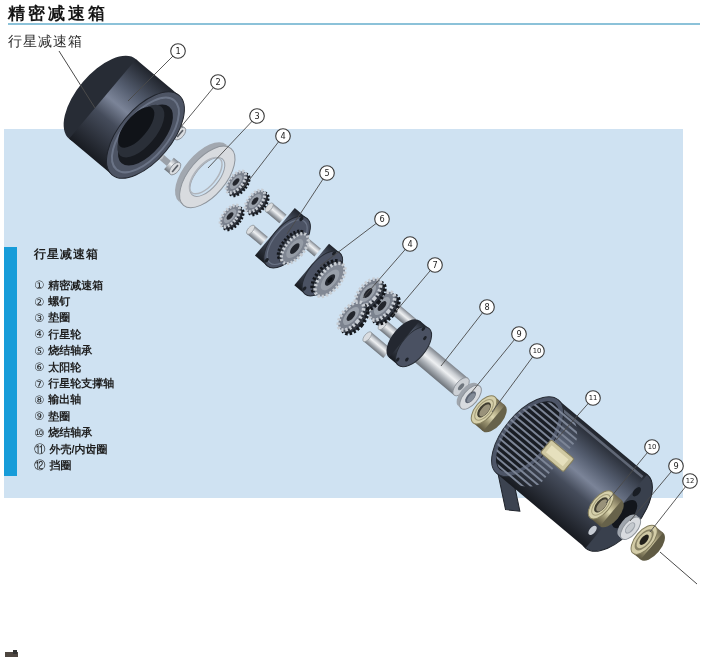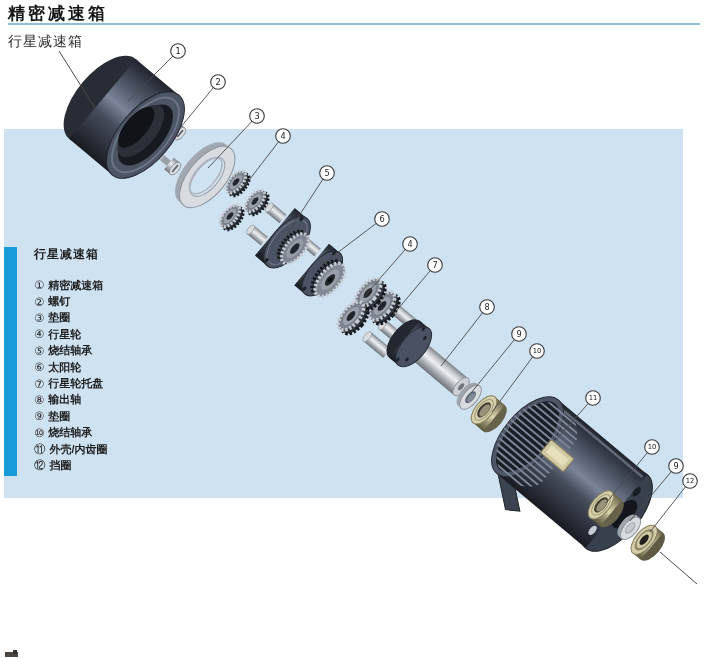--- a/index.html
+++ b/index.html
@@ -52,21 +52,21 @@
         <div class="legend-item">
           <span class="num">⑤</span>
           <span class="lab">烧结轴承</span>
         </div>
         <div class="legend-item">
           <span class="num">⑥</span>
           <span class="lab">太阳轮</span>
         </div>
         <div class="legend-item">
           <span class="num">⑦</span>
-          <span class="lab">行星轮托盘</span>
+          <span class="lab">行星轮支撑轴</span>
         </div>
         <div class="legend-item">
           <span class="num">⑧</span>
           <span class="lab">输出轴</span>
         </div>
         <div class="legend-item">
           <span class="num">⑨</span>
           <span class="lab">垫圈</span>
         </div>
         <div class="legend-item">

